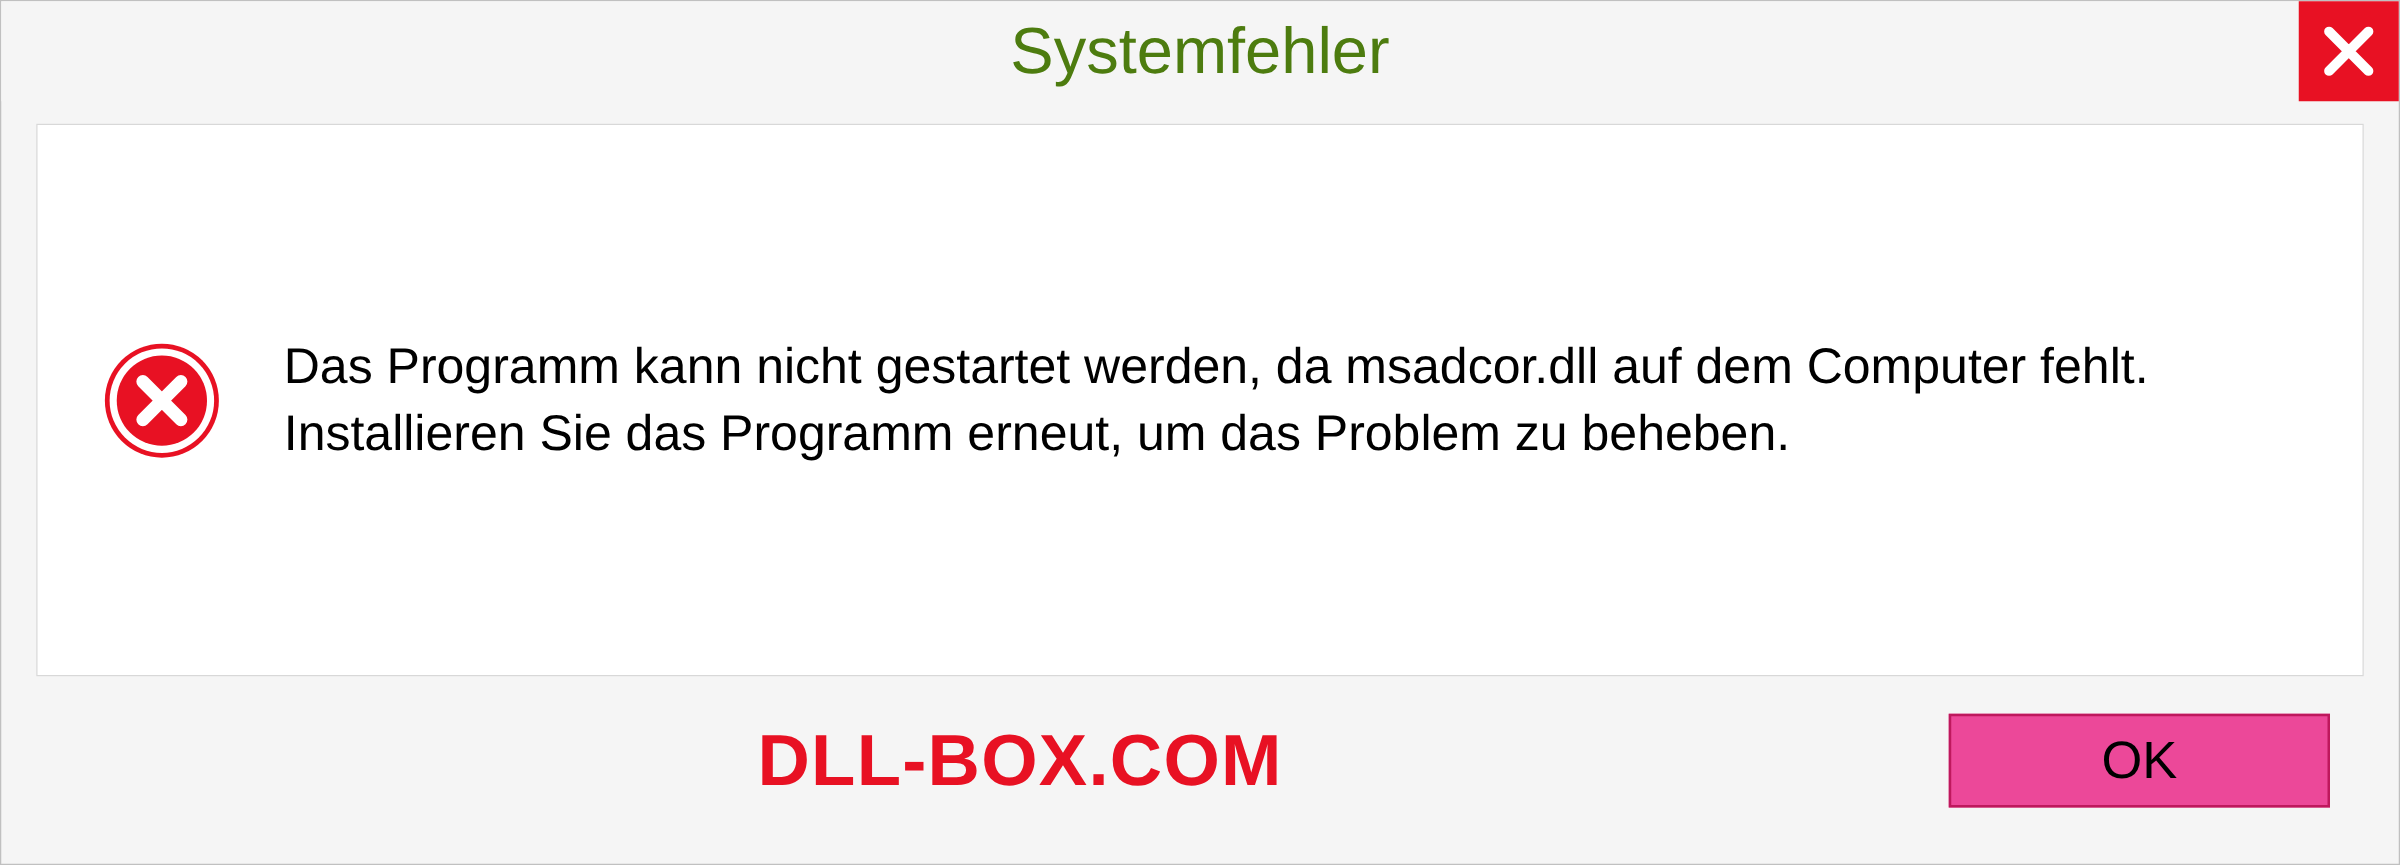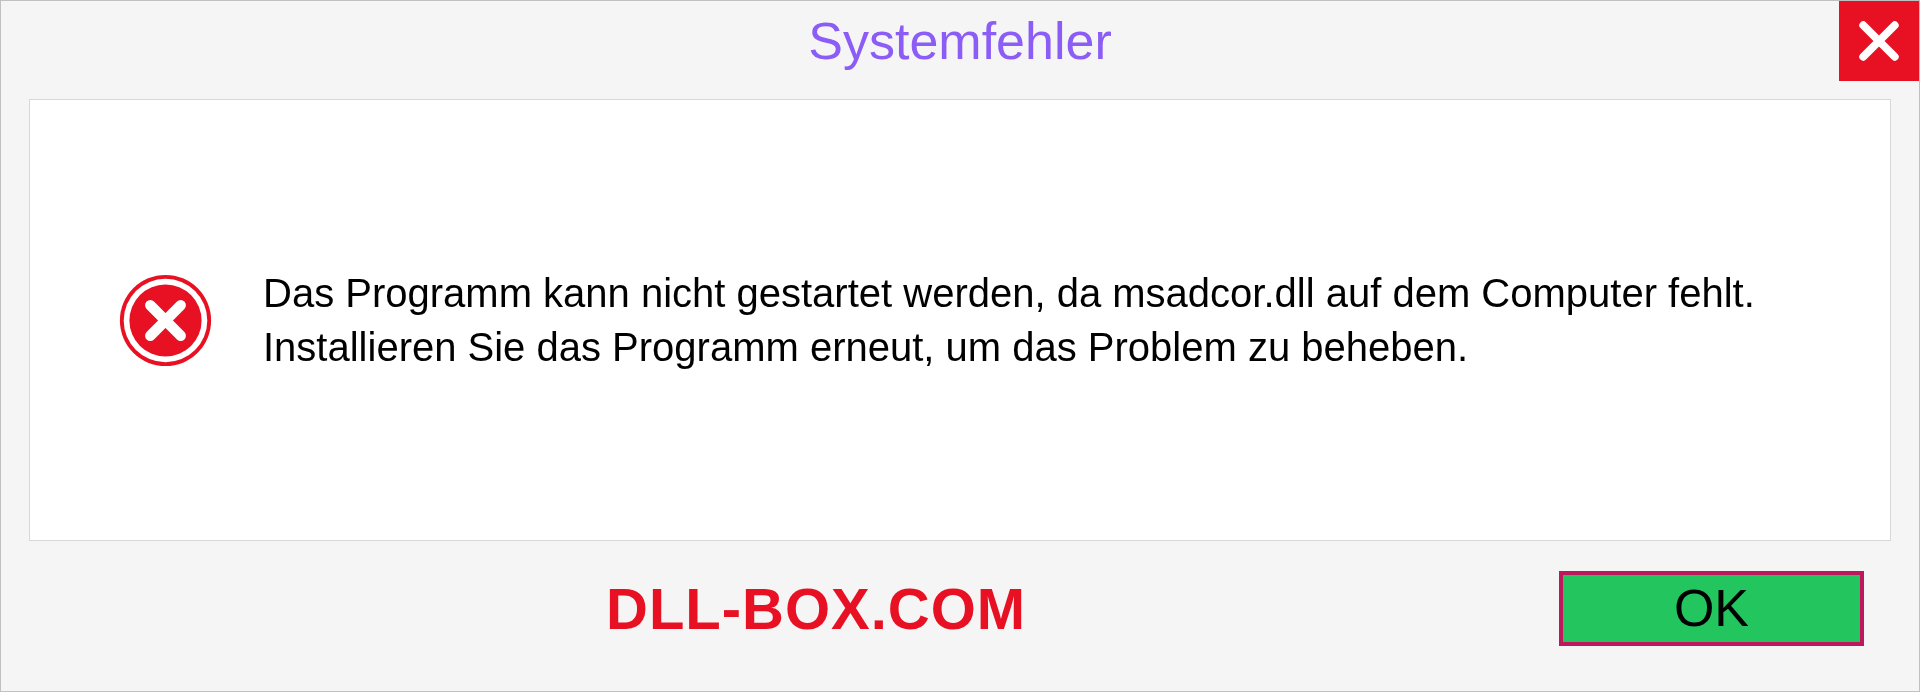--- a/index.html
+++ b/index.html
@@ -27,21 +27,21 @@
       height: 80px;
       display: flex;
       align-items: center;
       justify-content: center;
       position: relative;
       background: #f5f5f5;
     }
     .title-text {
       font-size: 52px;
       font-weight: 400;
-      color: #8b5cf6;
+      color: #4d7c0f;
       text-align: left;
     }
     .close-button {
       position: absolute;
       right: 0;
       top: 0;
       width: 80px;
       height: 80px;
       background: #e81123;
       display: flex;
@@ -53,21 +53,21 @@
       width: 42px;
       height: 42px;
     }
     .content-area {
       margin: 18px 28px 0 28px;
       background: #ffffff;
       border: 1px solid #d8d8d8;
       flex: 1;
       display: flex;
       align-items: center;
-      padding: 40px 88px;
+      padding: 40px 52px;
     }
     .error-icon {
       flex-shrink: 0;
       width: 95px;
       height: 95px;
       margin-right: 50px;
     }
     .message-text {
       font-size: 40px;
       line-height: 1.35;
@@ -84,23 +84,23 @@
     .watermark {
       font-size: 58px;
       font-weight: 800;
       color: #e81123;
       letter-spacing: 1px;
       margin-left: 550px;
     }
     .ok-button {
       width: 305px;
       height: 75px;
-      background: #22c55e;
-      border: 4px solid #be185d;
-      font-size: 52px;
+      background: #ec4899;
+      border: 2px solid #be185d;
+      font-size: 42px;
       color: #000000;
       display: flex;
       align-items: center;
       justify-content: center;
       cursor: pointer;
       font-family: inherit;
     }
   </style>
 </head>
 <body>

